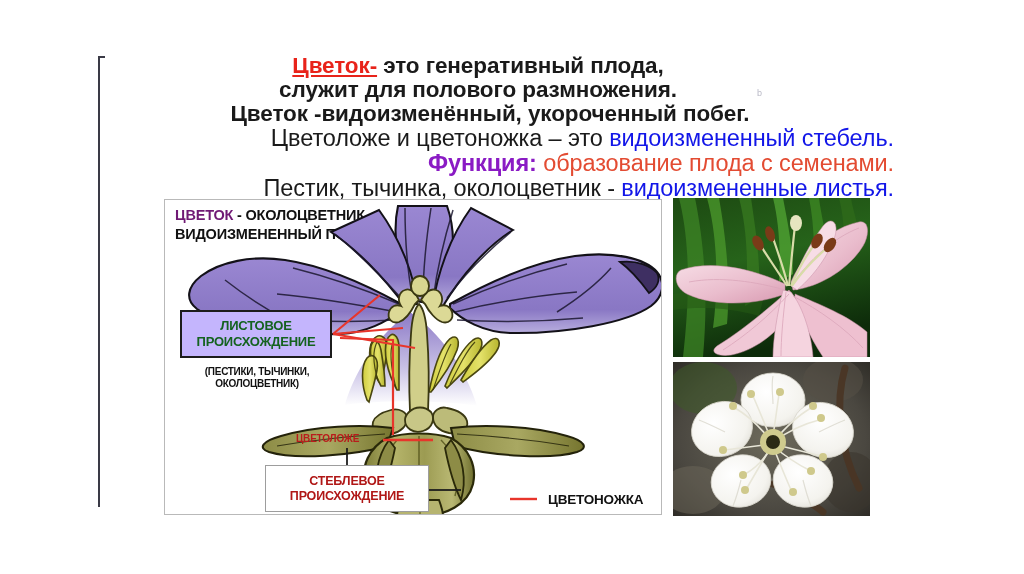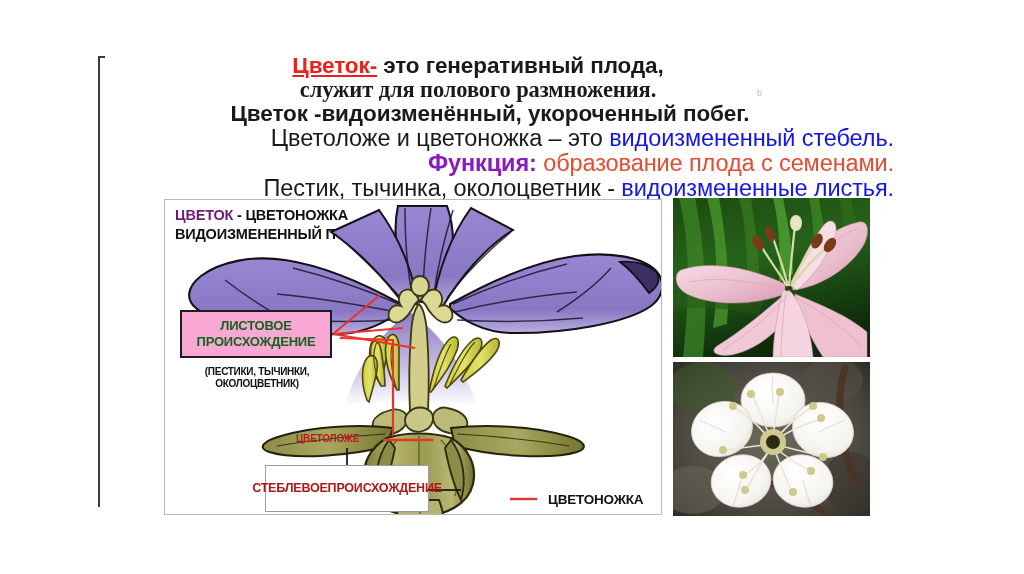--- a/index.html
+++ b/index.html
@@ -47,21 +47,21 @@
     white-space: nowrap;
     letter-spacing: -0.1px;
   }
   .hl-1, .hl-2, .hl-3 {
     text-align: center;
     font-weight: bold;
     font-size: 22.5px;
     color: #1a1a1a;
   }
   .hl-1 { padding-right: 42px; }
-  .hl-2 { padding-right: 42px; font-family: Liberation Serif, serif; }
+  .hl-2 { padding-right: 42px; }
   .hl-3 { padding-right: 18px; }
   .hl-4, .hl-5, .hl-6 {
     text-align: right;
     font-size: 23.5px;
     color: #1a1a1a;
     font-weight: normal;
   }
   .hl-6 { margin-top: 1px; }
   .t-red    { color: #e8231a; }
   .t-blue   { color: #1216e8; }
@@ -94,21 +94,21 @@
     color: #111111;
     letter-spacing: -0.2px;
   }
   .dg-title .t-red { color: #701a75; }
 
   .box-leaf {
     position: absolute;
     left: 15px; top: 110px;
     width: 152px; height: 48px;
     border: 2px solid #1c1c1c;
-    background: #f9a8d4;
+    background: #c4b5fd;
     display: flex;
     flex-direction: column;
     align-items: center;
     justify-content: center;
     z-index: 6;
   }
   .box-leaf span {
     font-size: 13px;
     font-weight: bold;
     color: #14621f;
@@ -147,21 +147,21 @@
     z-index: 7;
     margin-left: 25px;
   }
   .box-stem {
     position: absolute;
     left: 100px; top: 265px;
     width: 164px; height: 47px;
     border: 1px solid #9d9d9d;
     background: #ffffff;
     display: flex;
-    flex-direction: row;
+    flex-direction: column;
     align-items: center;
     justify-content: center;
     z-index: 7;
   }
   .box-stem span {
     font-size: 12.5px;
     font-weight: bold;
     color: #b01716;
     line-height: 1.2;
     letter-spacing: -0.2px;
@@ -333,21 +333,21 @@
         <path d="M218 240 L268 240"></path>
         <path d="M345 299 L372 299"></path>
       </g>
       <g stroke="#1c1c1c" stroke-width="1.8" fill="none">
         <path d="M182 248 L182 265"></path>
         <path d="M264 290 L296 290"></path>
       </g>
     </svg>
 
     <div class="dg-title">
-      <span class="t-red">ЦВЕТОК</span><span> - ЦВЕТОНОЖКА</span><br>
+      <span class="t-red">ЦВЕТОК</span><span> - ОКОЛОЦВЕТНИК</span><br>
       <span>ВИДОИЗМЕНЕННЫЙ ПОБЕГ</span>
     </div>
 
     <div class="box-leaf">
       <span>ЛИСТОВОЕ</span>
       <span>ПРОИСХОЖДЕНИЕ</span>
     </div>
 
     <div class="leaf-sub">
       <span>(ПЕСТИКИ, ТЫЧИНКИ,</span><br>

